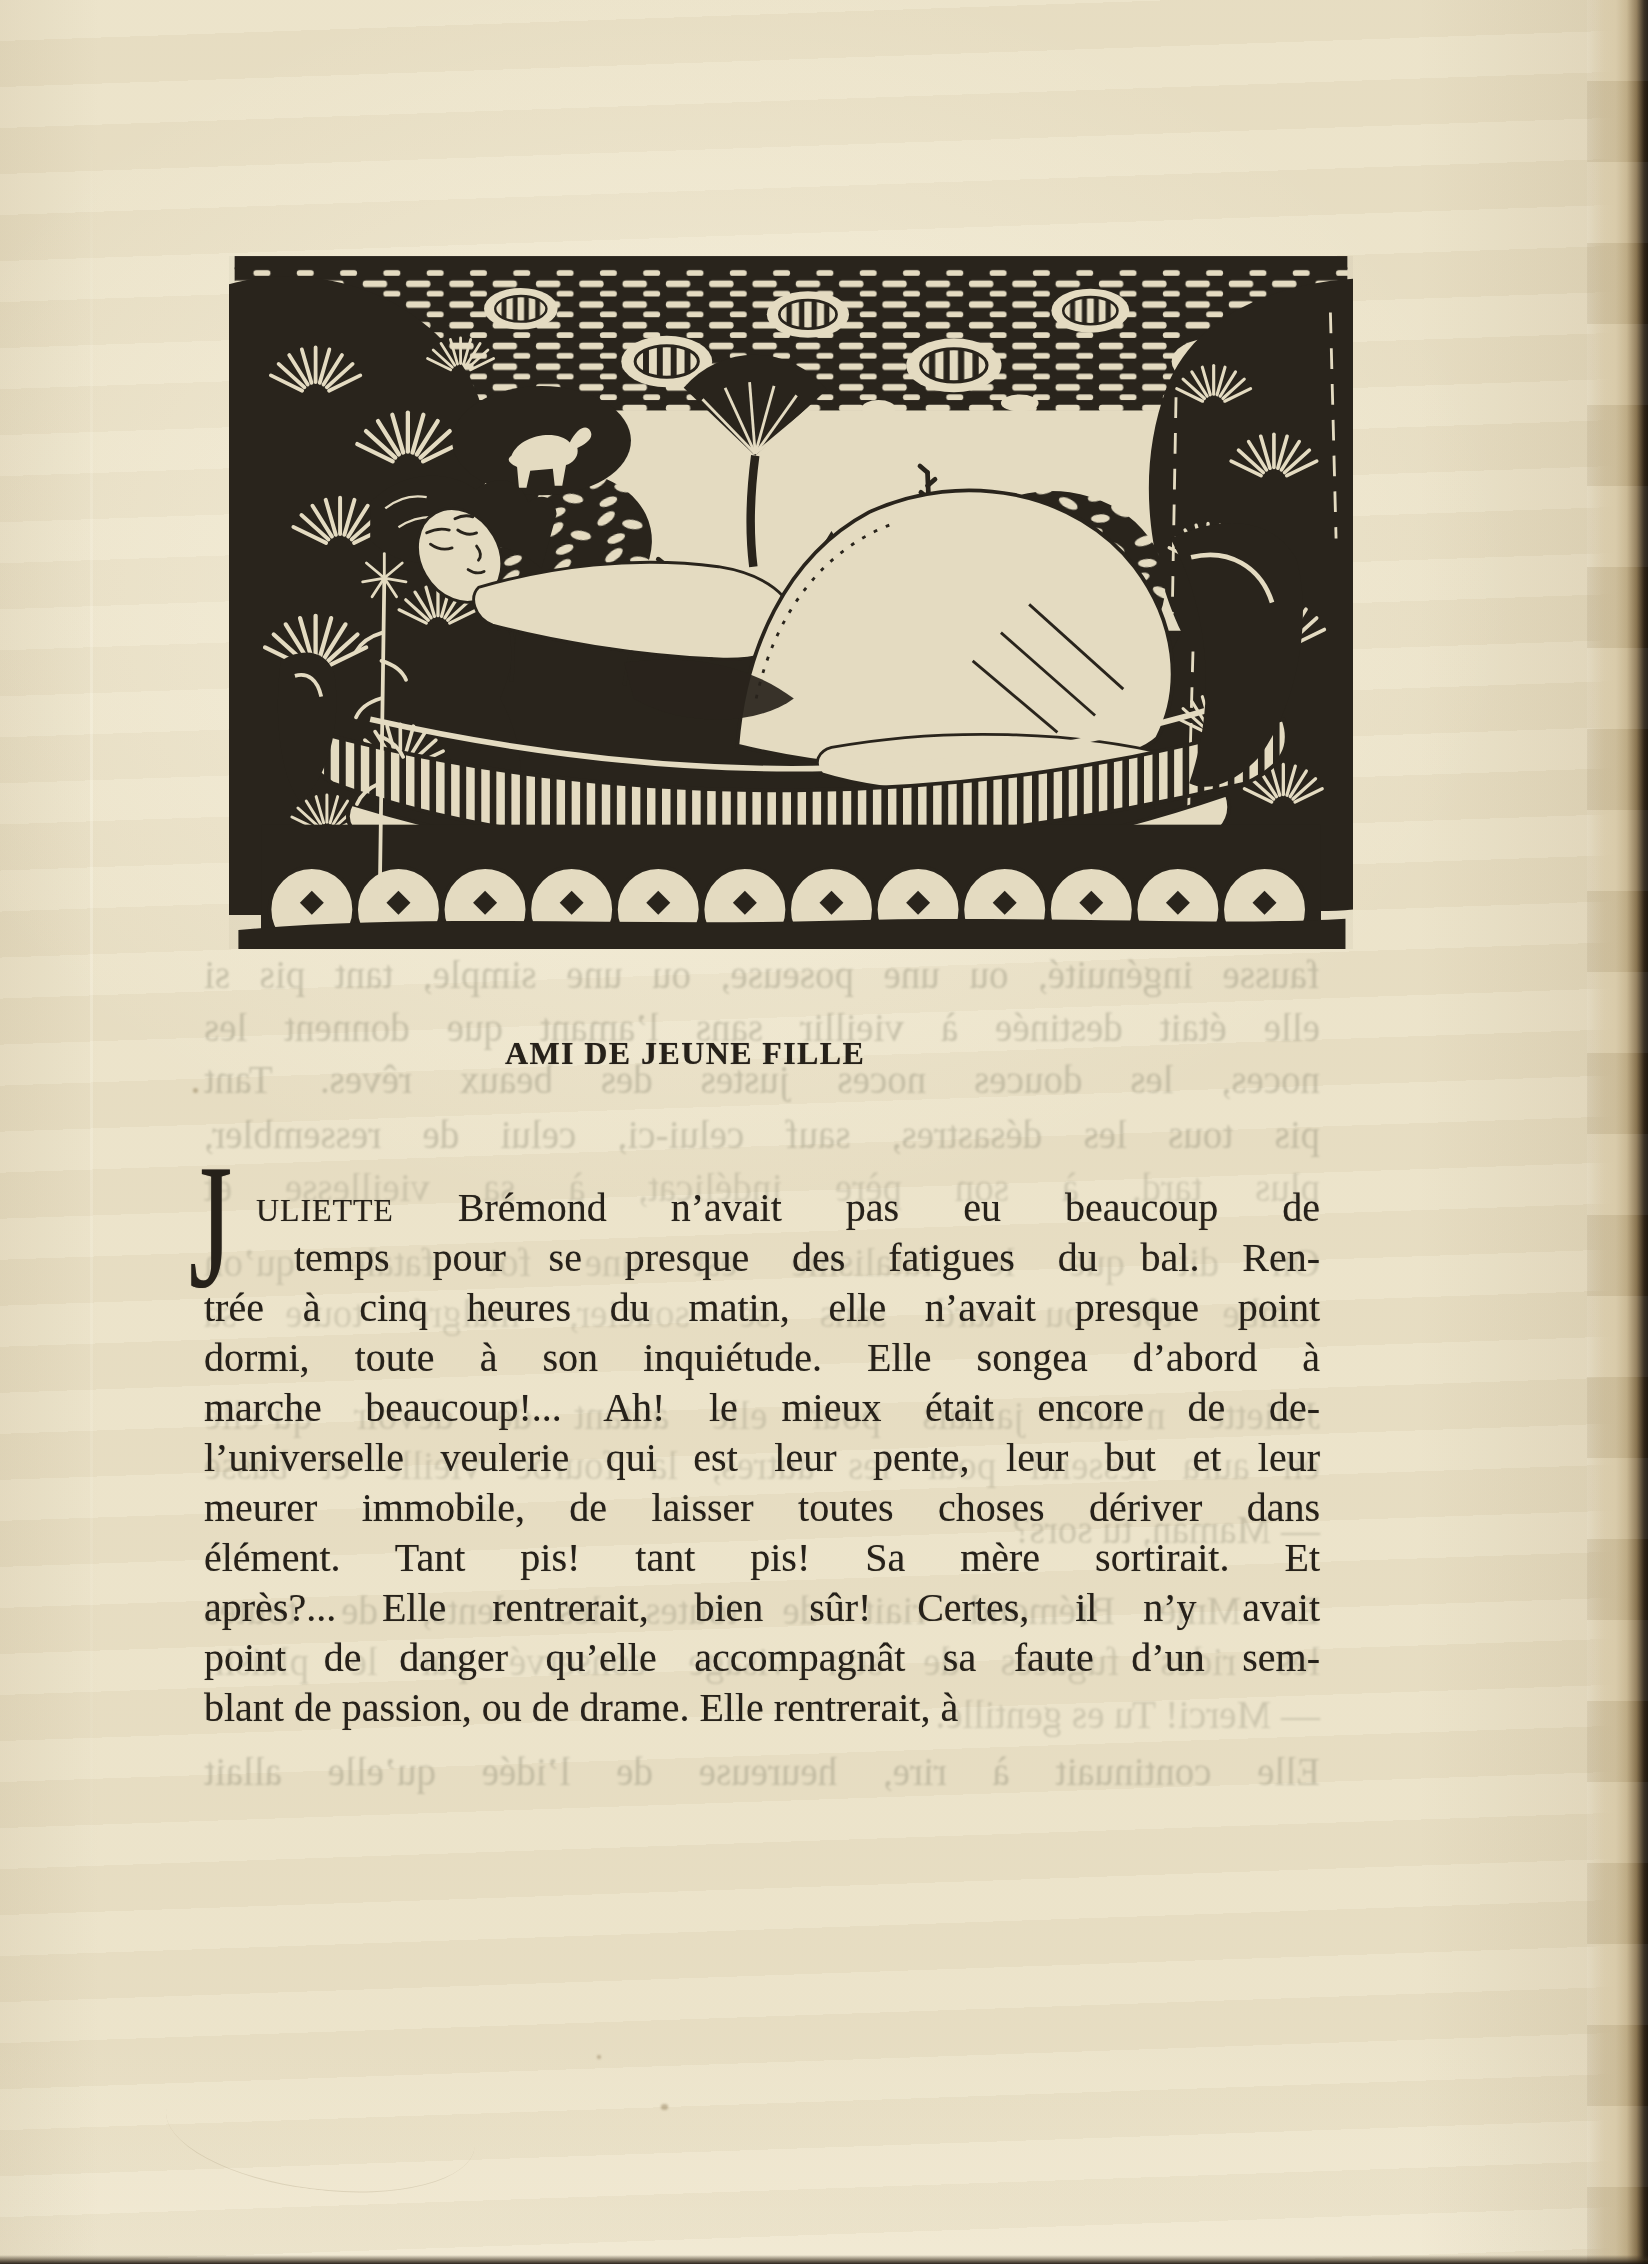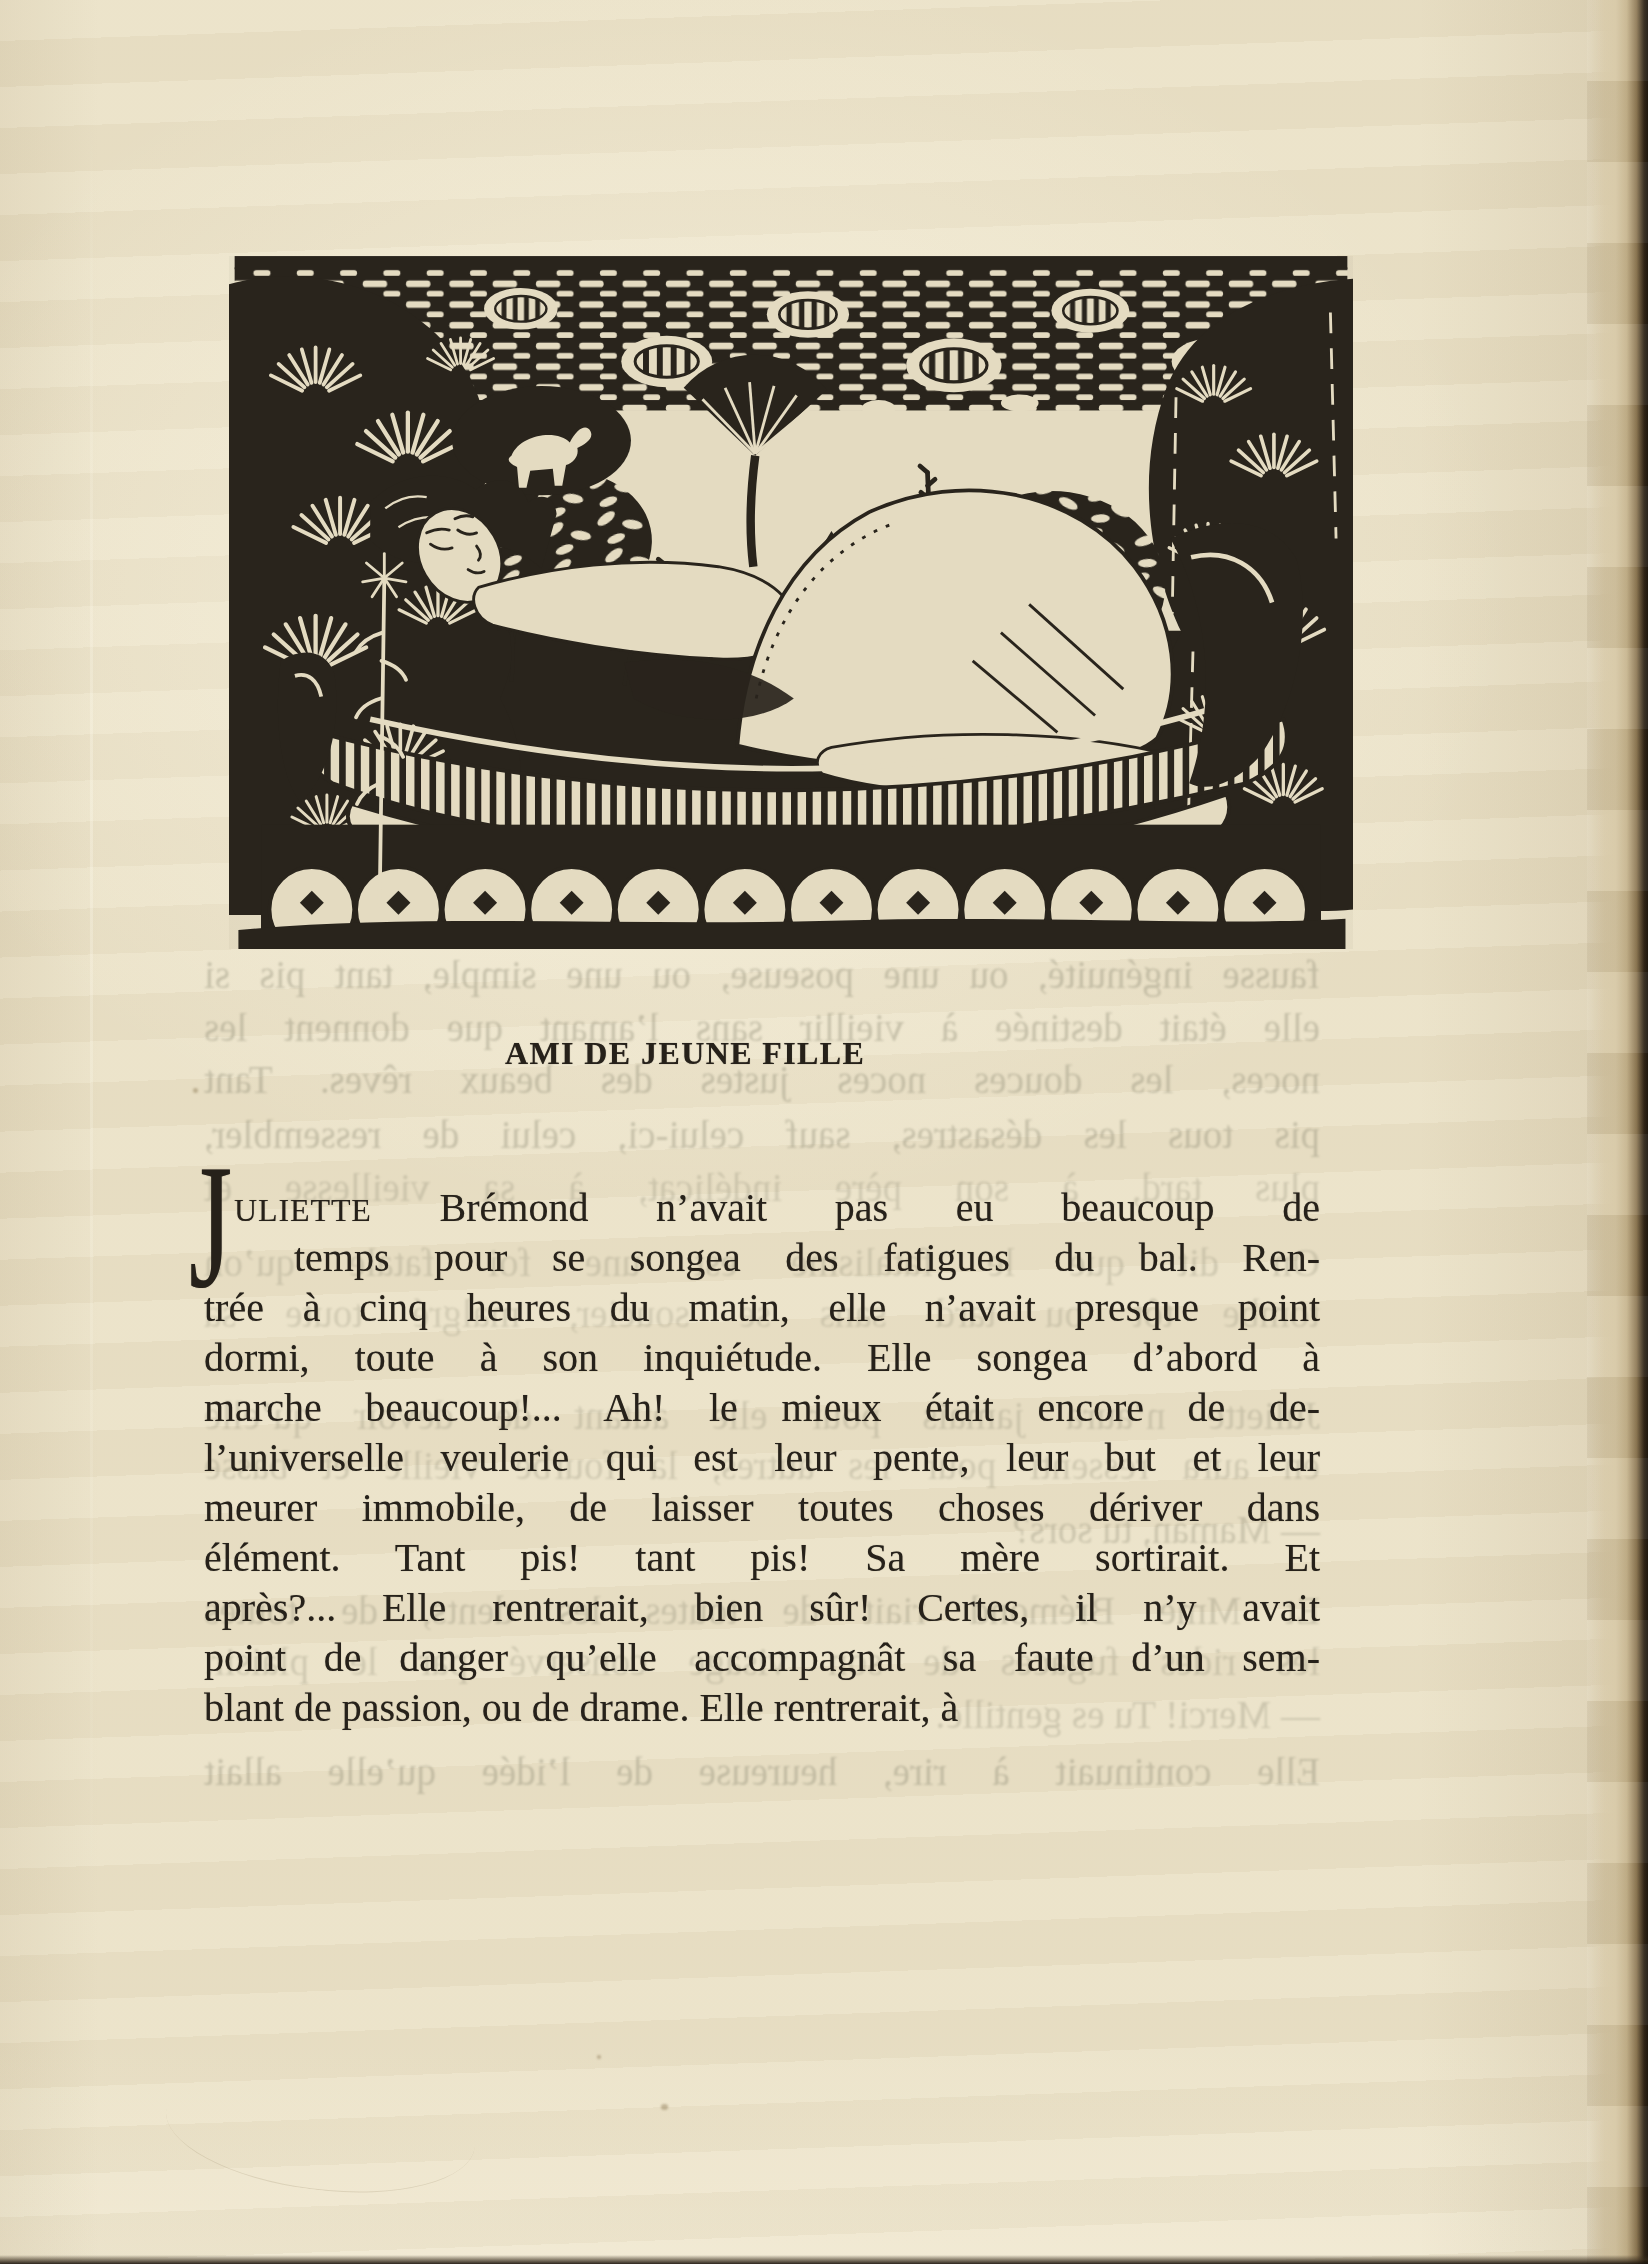--- a/index.html
+++ b/index.html
@@ -44,21 +44,21 @@
     position:absolute; left:505px; top:1035px; white-space:nowrap;
     font-size:32px; font-weight:bold; letter-spacing:1.4px;
     text-shadow:0 0 0.9px rgba(38,33,26,0.55);
   }
   .bodytext{
     position:absolute; left:204px; top:1183px; width:1116px;
     font-size:40px; line-height:50px;
     text-shadow:0 0 0.9px rgba(38,33,26,0.38);
   }
   .bodytext .line{height:50px;text-align:justify;text-align-last:justify;}
-  .bodytext .line.first{margin-left:30px;}
+  .bodytext .line.first{margin-left:52px;}
   .bodytext .line.second{margin-left:90px;}
   .bodytext .line.last{text-align:right;text-align-last:left;}
   .sc{font-size:32px;letter-spacing:0.9px;}
   .dropcap{
     position:absolute; left:-15px; top:-47px; font-size:179px; line-height:1;
     transform:scaleX(0.62); transform-origin:left top;
     text-shadow:0 0 0.9px rgba(38,33,26,0.5);
   }
   .deckle{
     position:absolute; top:0; right:0; width:62px; height:100%;
@@ -312,21 +312,21 @@
     </g>
 
     <rect width="1194" height="736" fill="#6b5f4c" opacity="0.05"></rect>
   </svg>
 
   <div class="title">AMI DE JEUNE FILLE</div>
 
   <div class="bodytext">
     <div class="dropcap">J</div>
     <div class="line first"><span class="sc">ULIETTE</span> <span>Brémond n’avait pas eu beaucoup de</span></div>
-    <div class="line second">temps pour se songea des fatigues du bal. Ren-</div>
+    <div class="line second">temps pour se presque des fatigues du bal. Ren-</div>
     <div class="line">trée à cinq heures du matin, elle n’avait presque point</div>
     <div class="line">dormi, toute à son inquiétude. Elle songea d’abord à</div>
     <div class="line">marche beaucoup!... Ah! le mieux était encore de de-</div>
     <div class="line">l’universelle veulerie qui est leur pente, leur but et leur</div>
     <div class="line">meurer immobile, de laisser toutes choses dériver dans</div>
     <div class="line">élément. Tant pis! tant pis! Sa mère sortirait. Et</div>
     <div class="line">après?... Elle rentrerait, bien sûr! Certes, il n’y avait</div>
     <div class="line">point de danger qu’elle accompagnât sa faute d’un sem-</div>
     <div class="line last">blant de passion, ou de drame. Elle rentrerait, à</div>
   </div>

